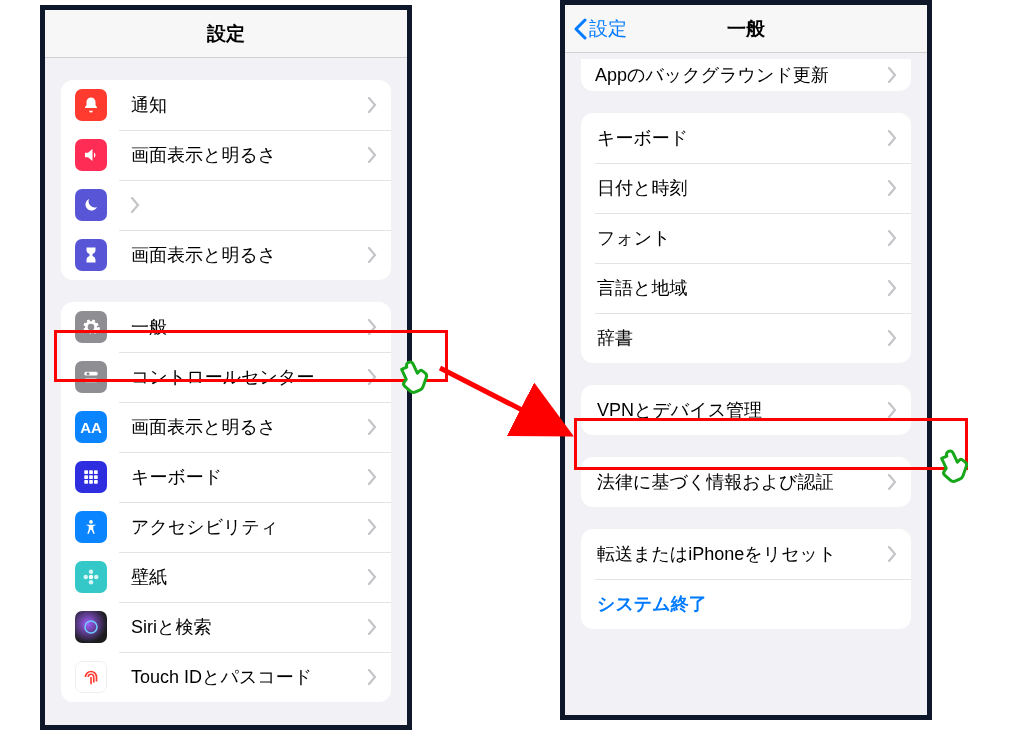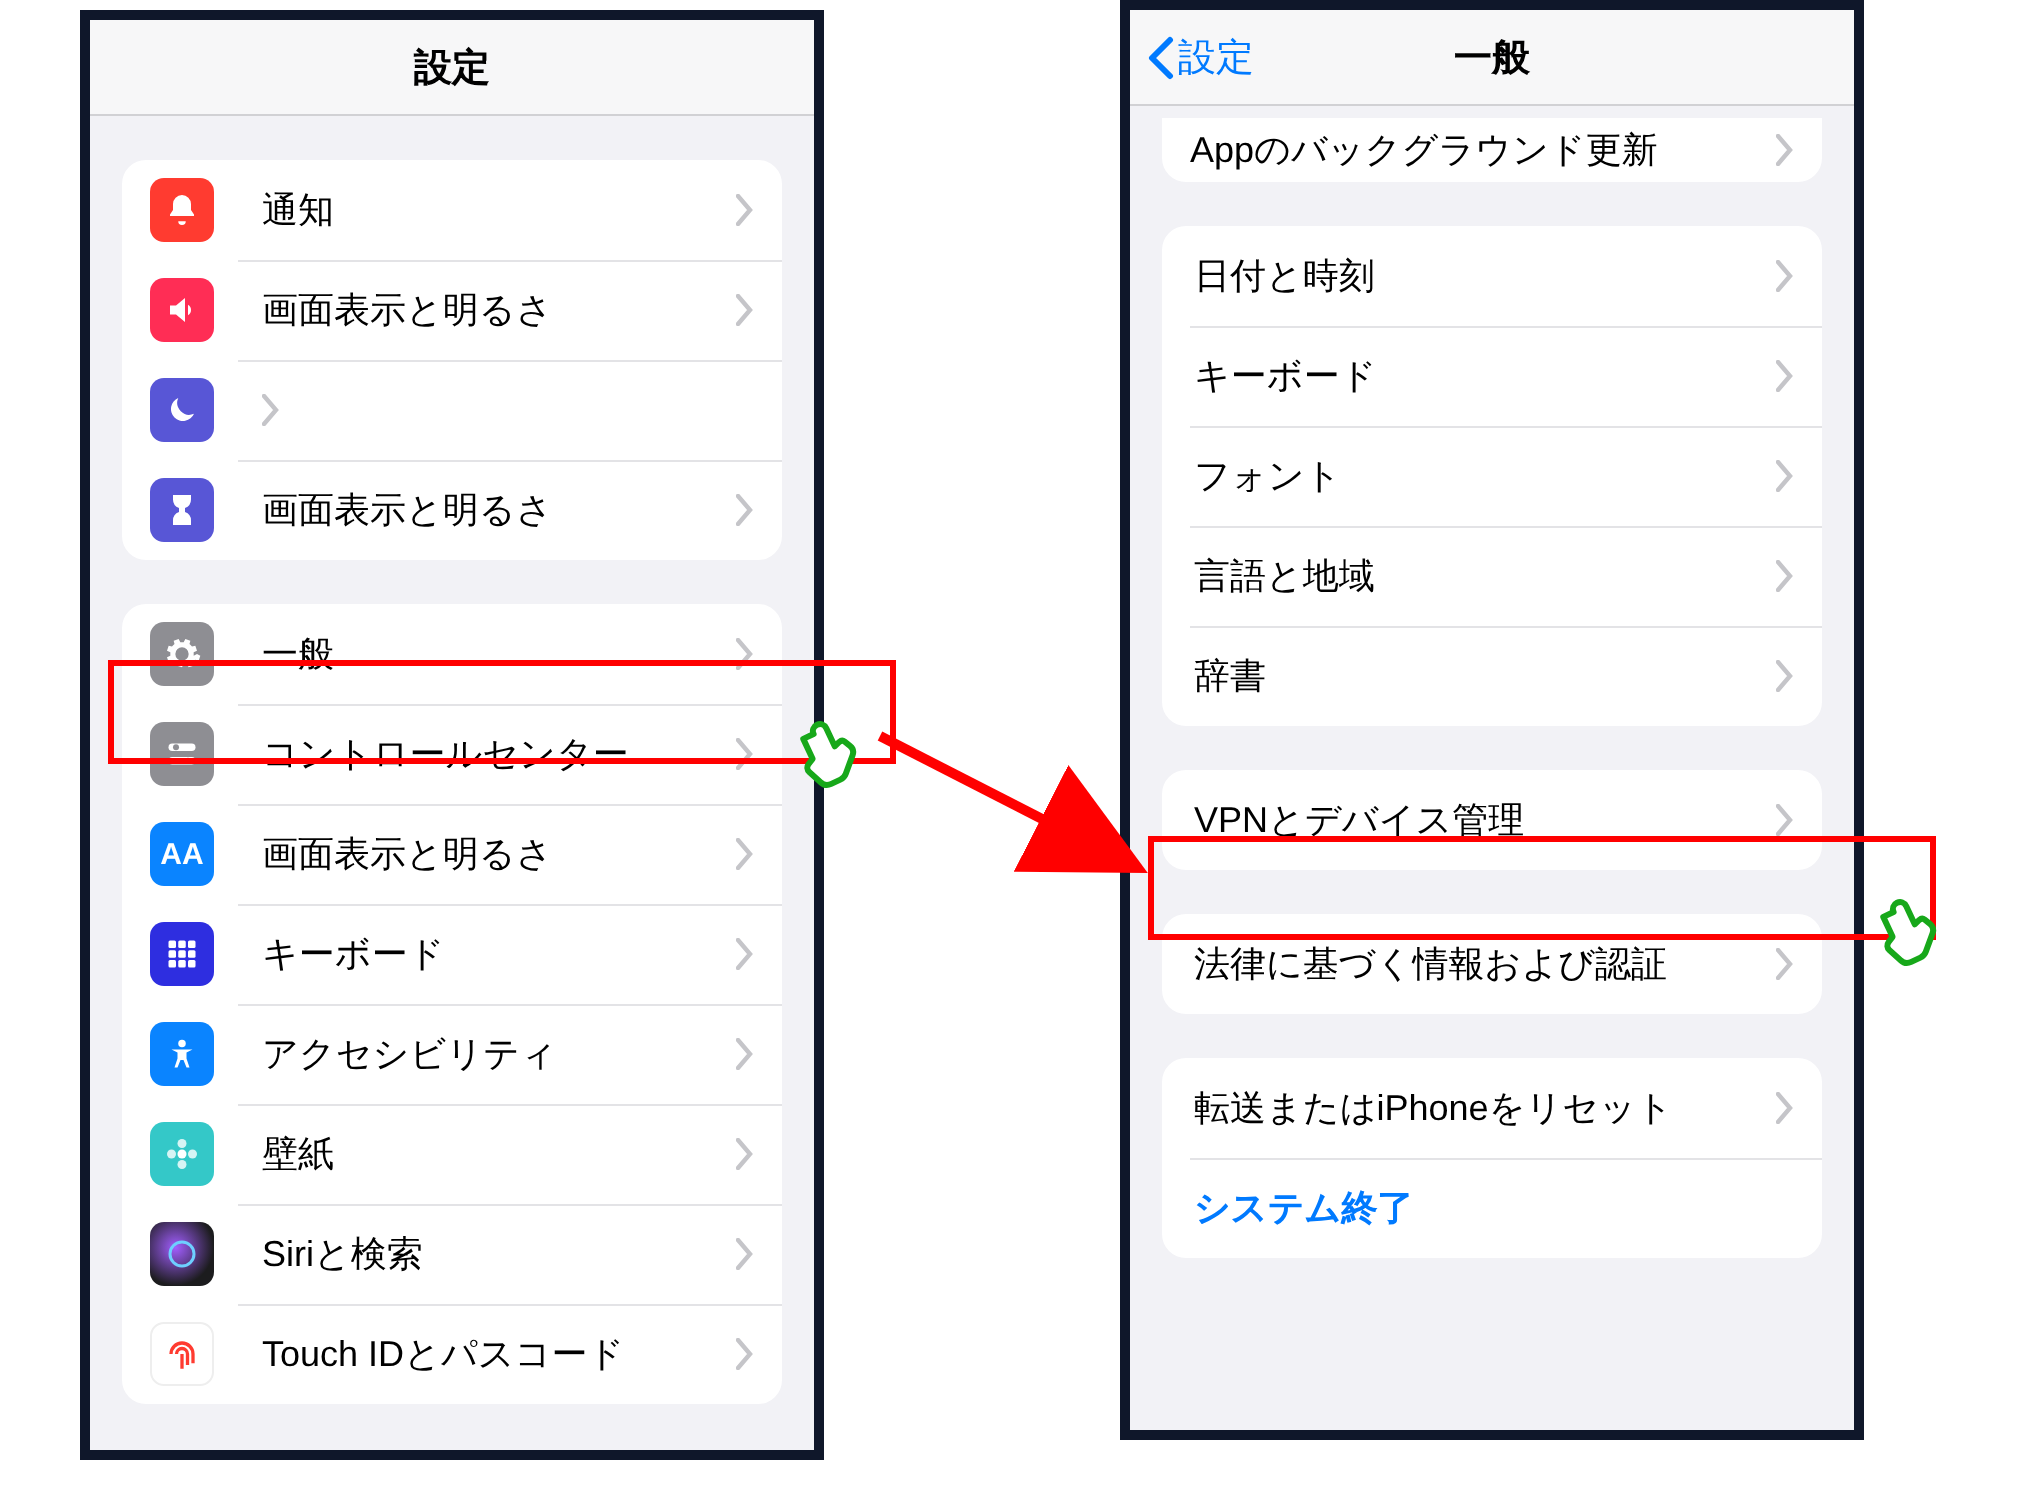--- a/index.html
+++ b/index.html
@@ -338,29 +338,29 @@
       <div class="row-label">Appのバックグラウンド更新</div>
       <span class="chevron">
           <svg width="9" height="16" viewBox="0 0 9 16">
             <path d="M1 1l6 7-6 7" stroke="#c5c5c9" stroke-width="2.2" fill="none" stroke-linecap="round"></path>
           </svg>
         </span>
     </div>
 
     <div class="group">
       <div class="row noicon">
+        <div class="row-label">キーボード</div>
+        <span class="chevron">
+            <svg width="9" height="16" viewBox="0 0 9 16">
+              <path d="M1 1l6 7-6 7" stroke="#c5c5c9" stroke-width="2.2" fill="none" stroke-linecap="round"></path>
+            </svg>
+          </span>
+      </div>
+      <div class="row noicon">
         <div class="row-label">日付と時刻</div>
-        <span class="chevron">
-            <svg width="9" height="16" viewBox="0 0 9 16">
-              <path d="M1 1l6 7-6 7" stroke="#c5c5c9" stroke-width="2.2" fill="none" stroke-linecap="round"></path>
-            </svg>
-          </span>
-      </div>
-      <div class="row noicon">
-        <div class="row-label">キーボード</div>
         <span class="chevron">
             <svg width="9" height="16" viewBox="0 0 9 16">
               <path d="M1 1l6 7-6 7" stroke="#c5c5c9" stroke-width="2.2" fill="none" stroke-linecap="round"></path>
             </svg>
           </span>
       </div>
       <div class="row noicon">
         <div class="row-label">フォント</div>
         <span class="chevron">
             <svg width="9" height="16" viewBox="0 0 9 16">

